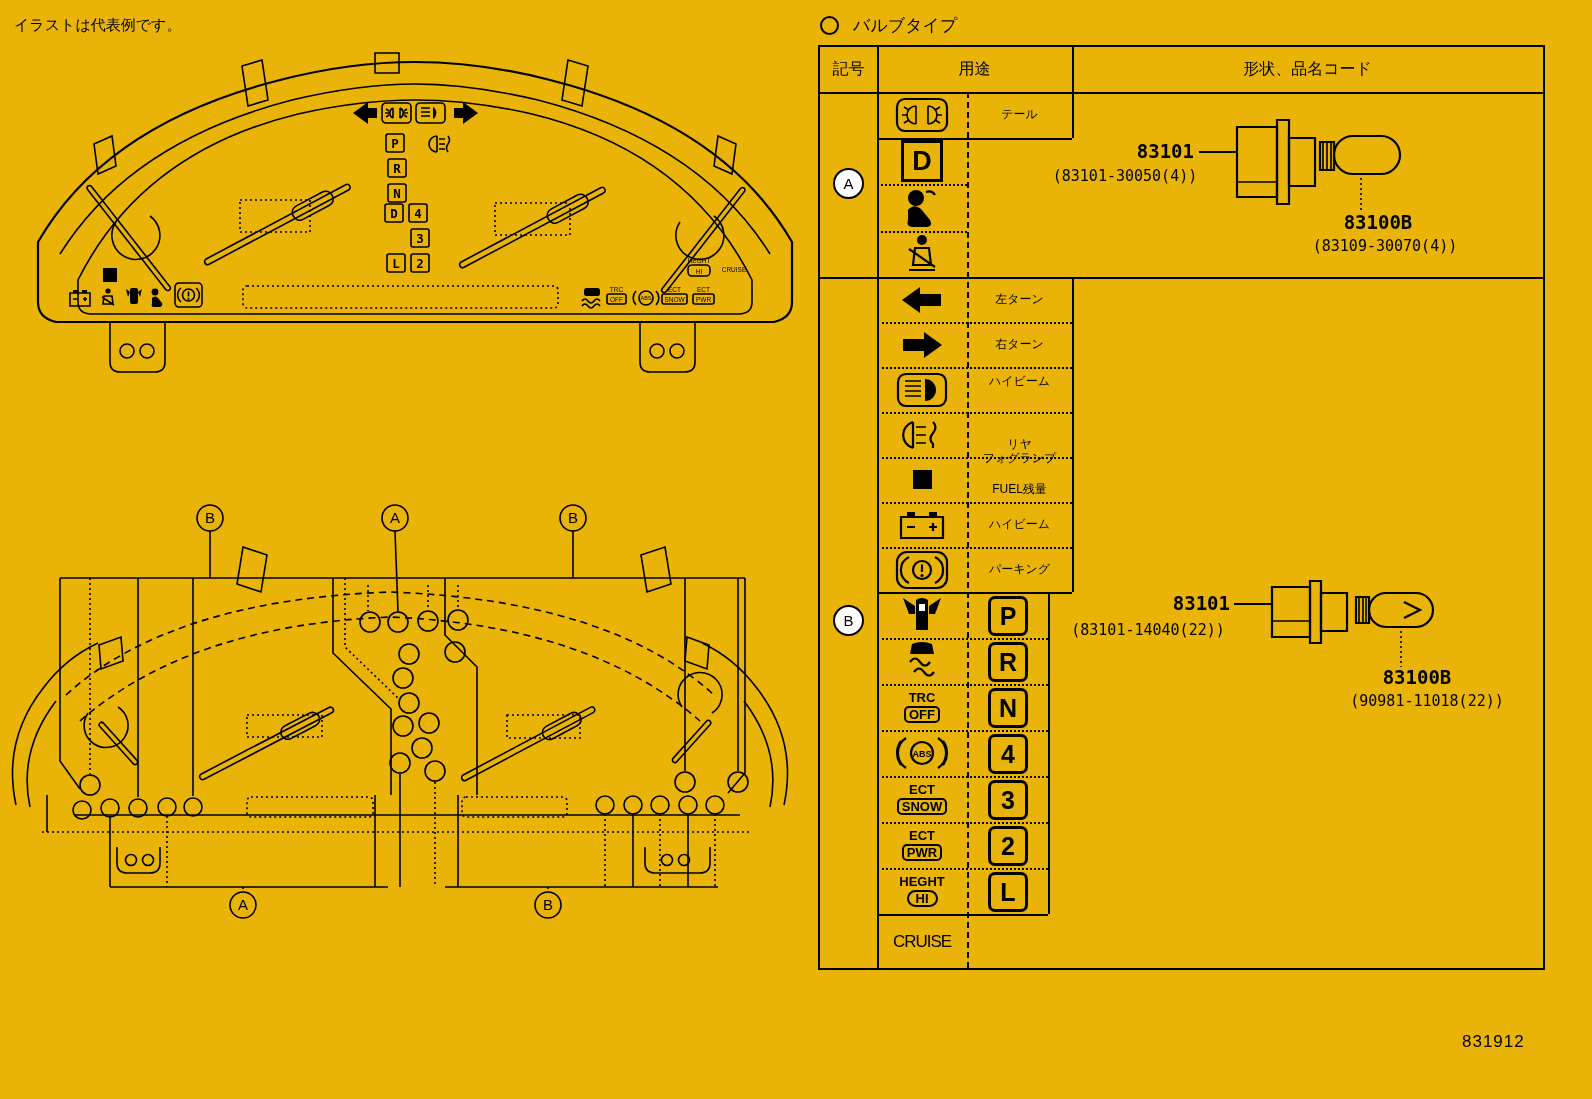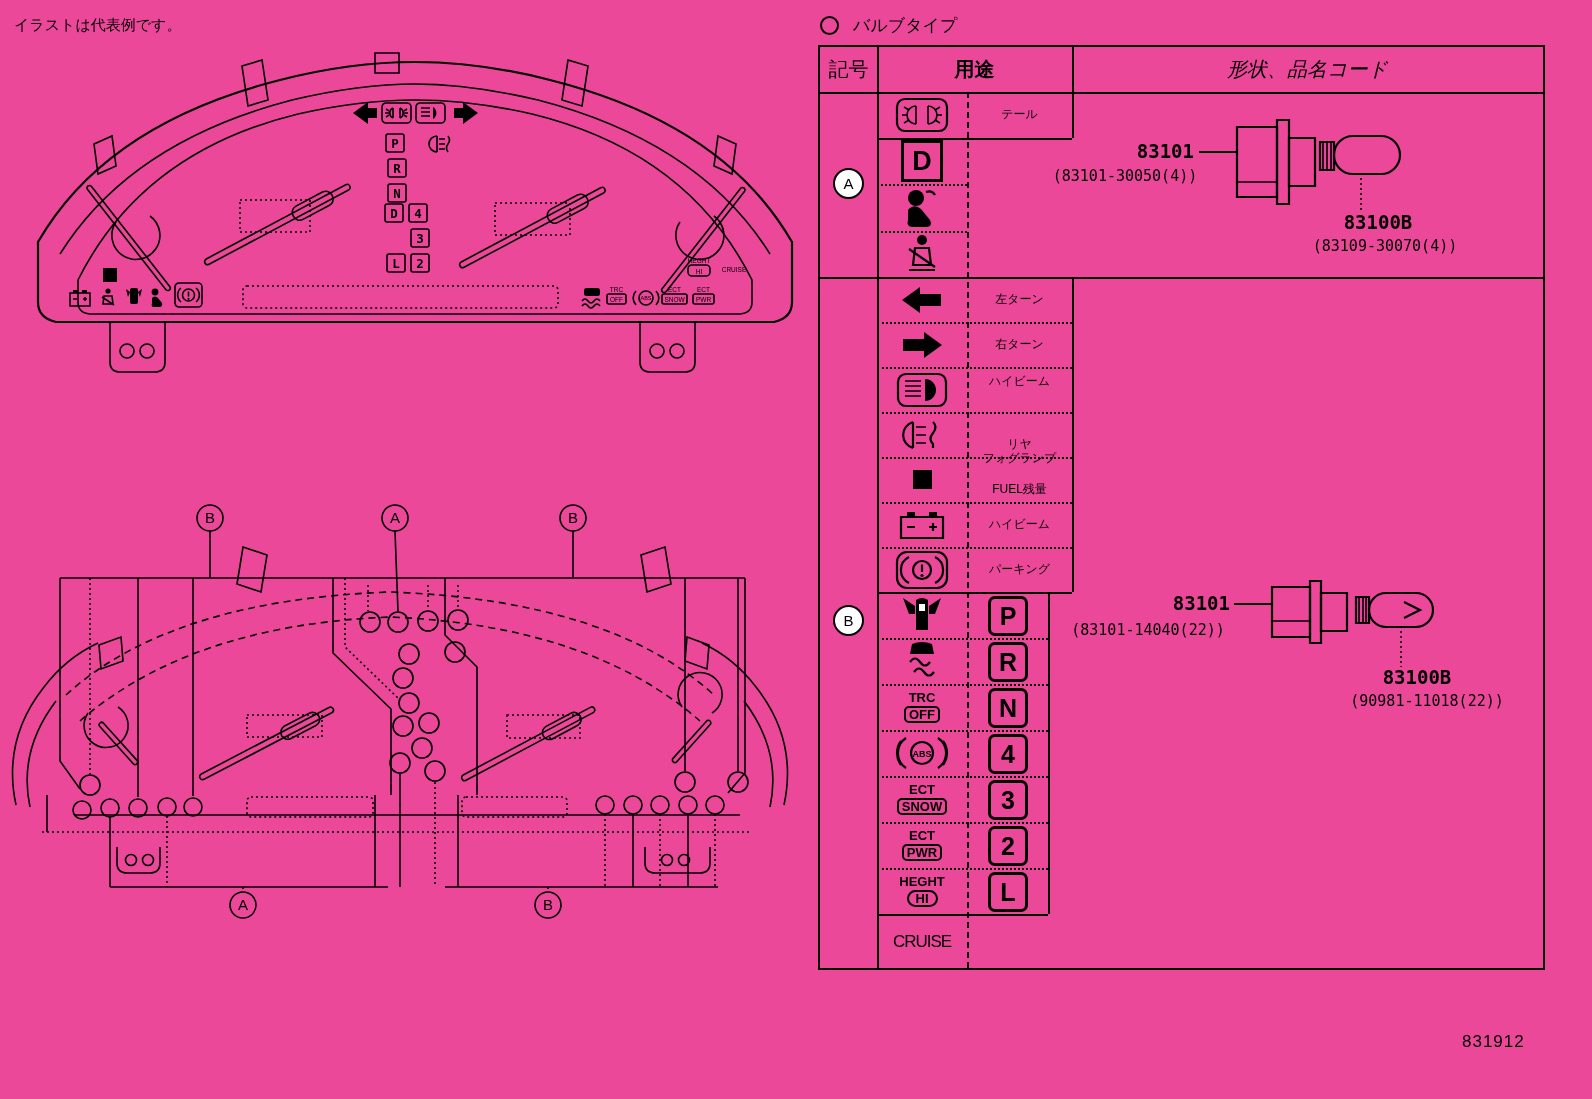--- a/index.html
+++ b/index.html
@@ -1,16 +1,16 @@
 <!DOCTYPE html>
 <html><head>
 <meta charset="utf-8">
 <style>
   html,body{margin:0;padding:0;background:#fff;}
-  #canvas{position:relative;width:1592px;height:1099px;background:#ec4899;overflow:hidden;
+  #canvas{position:relative;width:1592px;height:1099px;background:#eab308;overflow:hidden;
           font-family:"Liberation Sans",sans-serif;color:#000;}
   svg{position:absolute;overflow:visible;}
   svg *{vector-effect:non-scaling-stroke;}
   .ln{stroke:#000;stroke-width:1.6;fill:none;}
   .ln2{stroke:#000;stroke-width:2.2;fill:none;}
   .dash{stroke-dasharray:7,5;}
   .dot{stroke-dasharray:2,3;}
   .fl{fill:#000;stroke:none;}
   text{fill:#000;stroke:none;}
   .t12{font:bold 12.5px "DejaVu Sans Mono",monospace;text-anchor:middle;}
@@ -19,21 +19,21 @@
   .pt-ref{font:bold 19px "DejaVu Sans Mono",monospace;}
   .pt-code{font:15px "DejaVu Sans Mono",monospace;text-anchor:middle;}
   .co-txt{font:15px "Liberation Sans",sans-serif;text-anchor:middle;}
   
   #tbl{position:absolute;left:818px;top:45px;width:727px;height:925px;border:2px solid #000;box-sizing:border-box;}
   .hseg{position:absolute;background:#000;height:2px;}
   .hdot{position:absolute;border-top:2px dotted #000;height:0;}
   .vseg{position:absolute;background:#000;width:2px;}
   .vdash{position:absolute;border-left:2px dashed #000;width:0;}
   .cell{position:absolute;display:flex;align-items:center;justify-content:center;text-align:center;}
-  .hdr{font-size:20px;}
+  .hdr{font-size:16px;}
   .use-label{font-size:12px;white-space:pre-line;line-height:1.15;}
   .circ{position:absolute;width:27px;height:27px;border:2px solid #000;border-radius:50%;
         display:flex;align-items:center;justify-content:center;font-size:15px;background:#fff;}
   .letterbox{position:absolute;left:168px;width:34px;height:34px;border:3px solid #000;border-radius:7px;
              display:flex;align-items:center;justify-content:center;
              font:bold 25px "Liberation Sans",sans-serif;}
   .twoline{display:flex;flex-direction:column;align-items:center;gap:1px;
            font:bold 13px "Liberation Sans",sans-serif;line-height:1.05;}
   .boxed{border:2px solid #000;border-radius:5px;padding:0 3px;}
   #note{position:absolute;left:14px;top:16px;font-size:15px;}
@@ -373,22 +373,22 @@
     <div class="hseg" style="left:57px;top:545px;width:195px;"></div>
     <div class="hdot" style="left:57px;top:591px;width:171px;"></div>
     <div class="hdot" style="left:57px;top:637px;width:171px;"></div>
     <div class="hdot" style="left:57px;top:683px;width:171px;"></div>
     <div class="hdot" style="left:57px;top:729px;width:171px;"></div>
     <div class="hdot" style="left:57px;top:775px;width:171px;"></div>
     <div class="hdot" style="left:57px;top:821px;width:171px;"></div>
     <div class="hseg" style="left:57px;top:867px;width:171px;"></div>
 
     <div class="cell hdr" style="left:0;top:0;width:57px;height:45px;">記号</div>
-    <div class="cell hdr" style="left:57px;top:0;width:195px;height:45px;font-weight:bold;">用途</div>
-    <div class="cell hdr" style="left:252px;top:0;width:471px;height:45px;font-style:italic;">形状、品名コード</div>
+    <div class="cell hdr" style="left:57px;top:0;width:195px;height:45px;">用途</div>
+    <div class="cell hdr" style="left:252px;top:0;width:471px;height:45px;">形状、品名コード</div>
 
     <div class="circ" style="left:13px;top:121px;">A</div>
     <div class="circ" style="left:13px;top:558px;">B</div>
 
     <div class="cell" style="left:57px;top:45px;width:90px;height:46px;">
       <svg width="52" height="34" viewBox="0 0 52 34" style="position:static">
         <rect class="ln2" x="1" y="1" width="50" height="32" rx="8"></rect>
         <path class="ln" d="M20 8 A7.5 7.5 0 0 0 20 26 M20 8 L20 26 M32 8 A7.5 7.5 0 0 1 32 26 M32 8 L32 26"></path>
         <path class="ln" d="M8 9 L13 12 M6 17 L12 17 M8 25 L13 22 M44 9 L39 12 M46 17 L40 17 M44 25 L39 22"></path>
       </svg>

